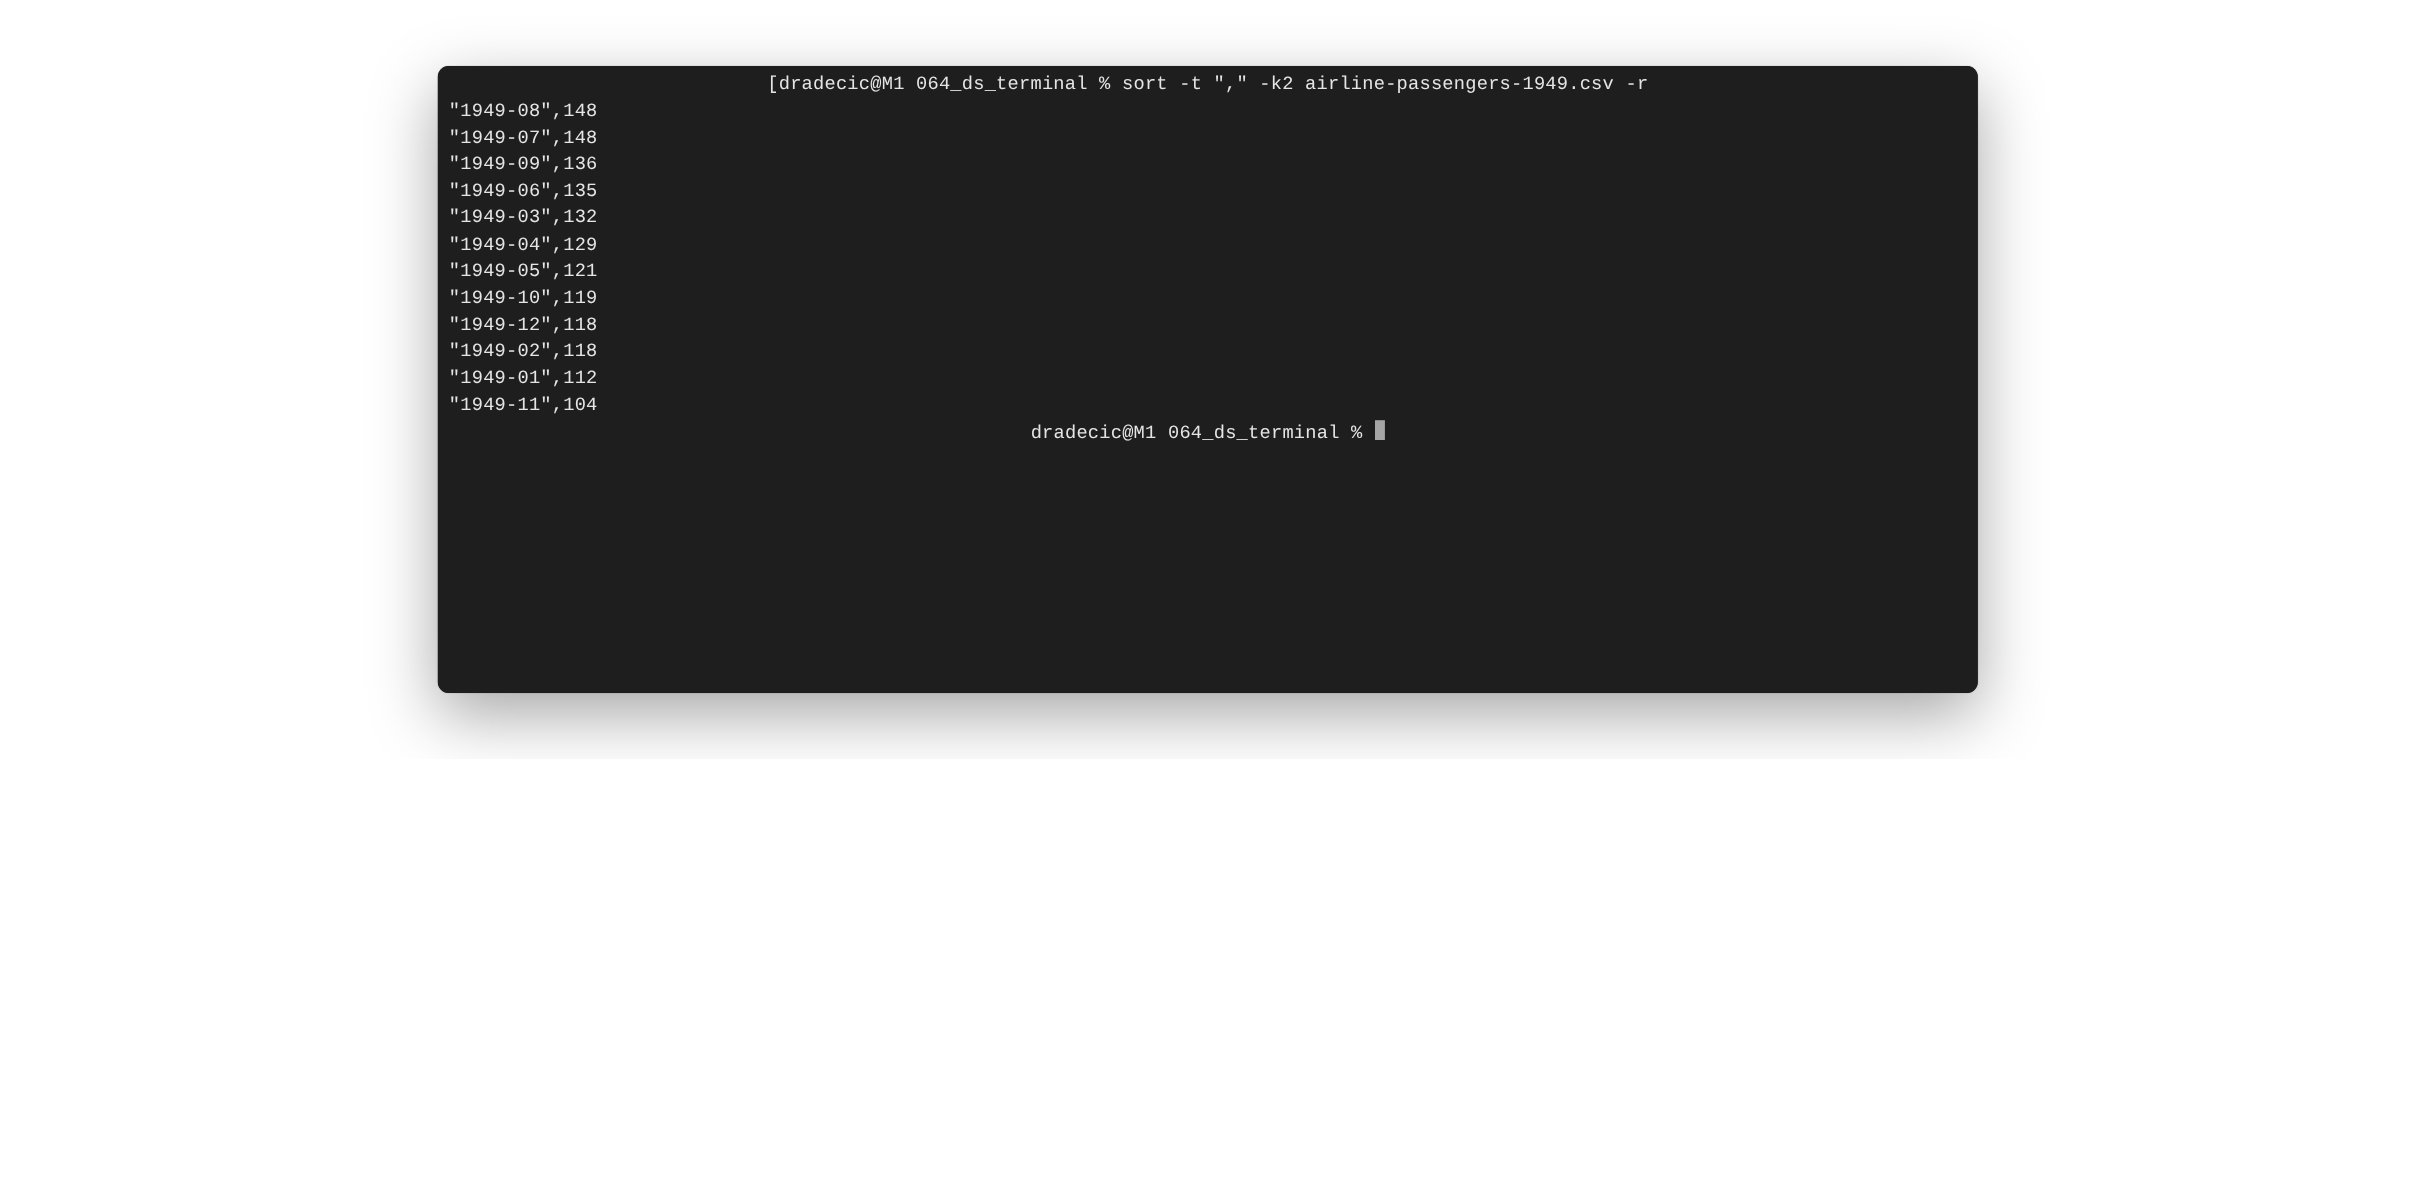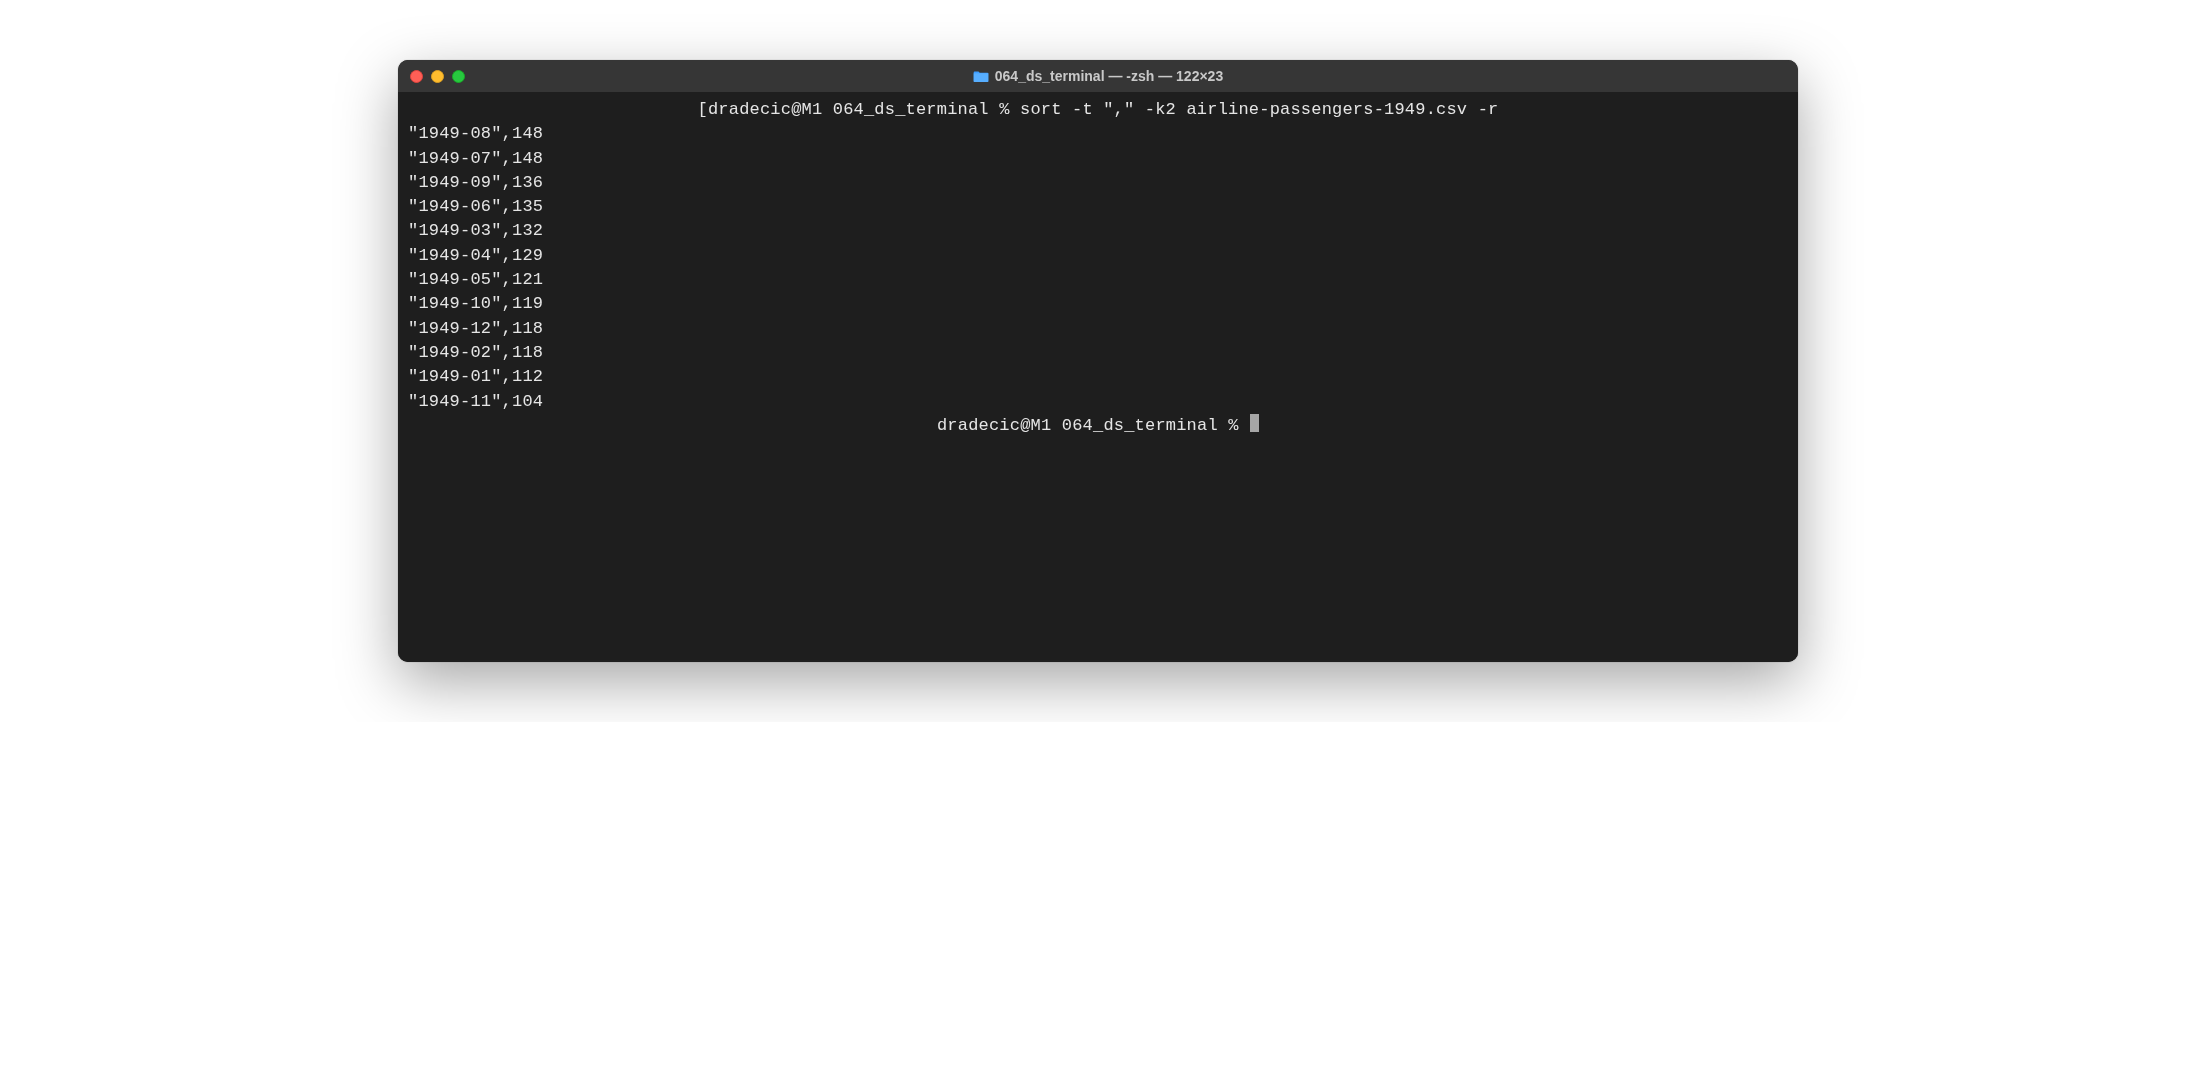--- a/index.html
+++ b/index.html
@@ -84,30 +84,14 @@
       text-align: center;
     }
     .output-line {
       display: block;
     }
   </style>
 </head>
 <body>
 
 <div class="terminal-window">
-  <div class="title-bar">
-    <div class="traffic-lights">
-      <div class="light close"></div>
-      <div class="light min"></div>
-      <div class="light max"></div>
-    </div>
-    <div class="title-content">
-      <span class="folder-icon">
-        <svg viewBox="0 0 16 13" width="16" height="13">
-          <path d="M1.5 1.5 h4 l1.2 1.3 h7.8 a0.8 0.8 0 0 1 0.8 0.8 v7.6 a0.8 0.8 0 0 1 -0.8 0.8 h-13 a0.8 0.8 0 0 1 -0.8 -0.8 v-8.9 a0.8 0.8 0 0 1 0.8 -0.8 z" fill="#3b9cff"></path>
-          <path d="M0.7 3.2 h14.6 v8.0 a0.8 0.8 0 0 1 -0.8 0.8 h-13 a0.8 0.8 0 0 1 -0.8 -0.8 z" fill="#57aeff"></path>
-        </svg>
-      </span>
-      <span>064_ds_terminal — -zsh — 122×23</span>
-    </div>
-  </div>
   <div class="terminal-body"><span class="prompt-line"><span>[</span><span>dradecic@M1</span> <span>064_ds_terminal</span> <span>%</span> <span>sort -t "," -k2 airline-passengers-1949.csv -r</span></span><span id="output-container"><span class="output-line">"1949-08",148</span><span class="output-line">"1949-07",148</span><span class="output-line">"1949-09",136</span><span class="output-line">"1949-06",135</span><span class="output-line">"1949-03",132</span><span class="output-line">"1949-04",129</span><span class="output-line">"1949-05",121</span><span class="output-line">"1949-10",119</span><span class="output-line">"1949-12",118</span><span class="output-line">"1949-02",118</span><span class="output-line">"1949-01",112</span><span class="output-line">"1949-11",104</span></span><span class="prompt-line"><span>dradecic@M1</span> <span>064_ds_terminal</span> <span>%</span> <span class="cursor-block"></span></span></div>
 </div>
 
 </body></html>

